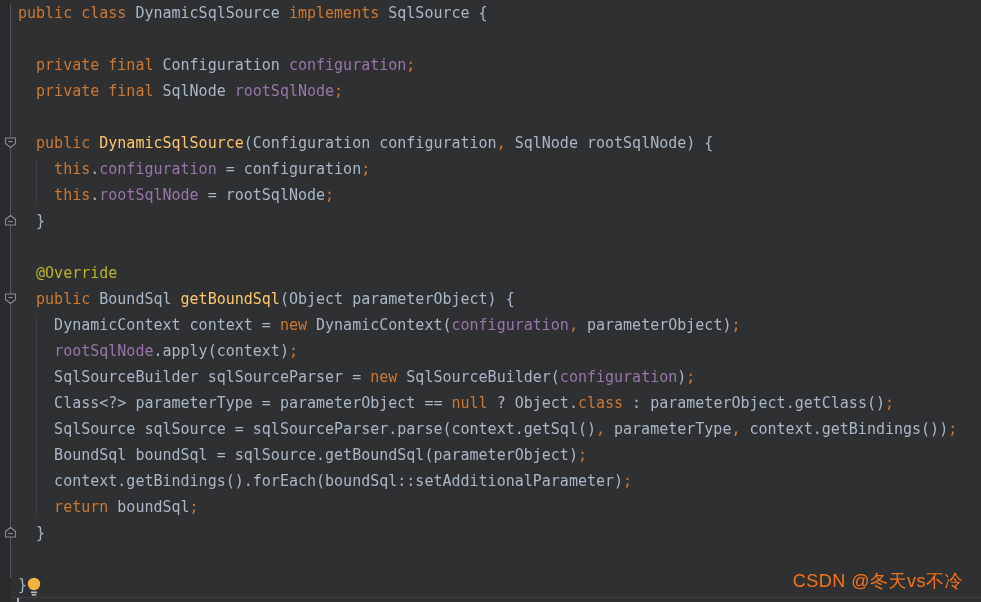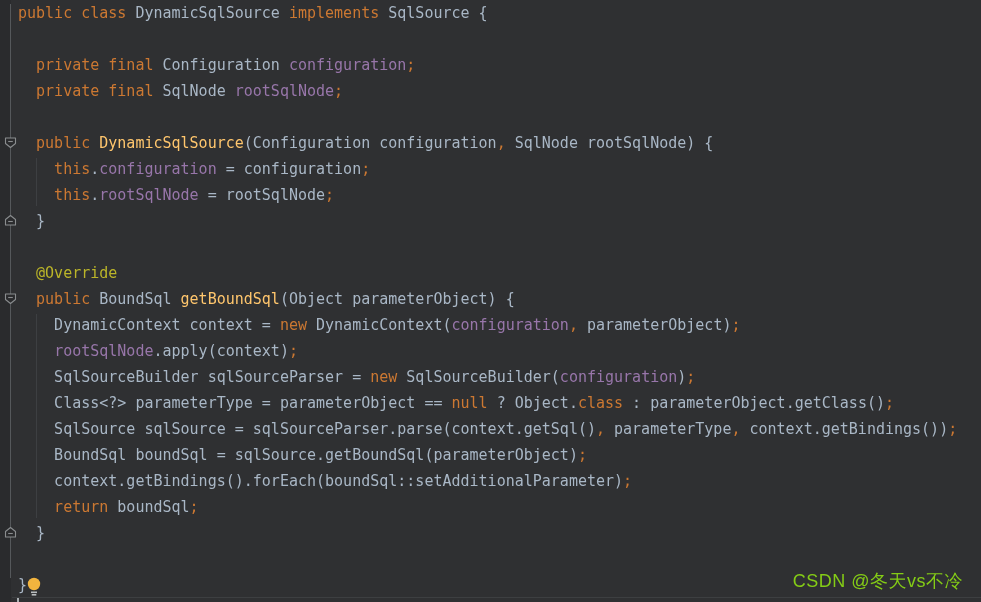--- a/index.html
+++ b/index.html
@@ -76,21 +76,21 @@
     width: 2px;
     height: 4px;
     background: #ABB0B3;
   }
   .watermark {
     position: absolute;
     right: 18px;
     top: 568px;
     font-family: "Liberation Sans", "DejaVu Sans", sans-serif;
     font-size: 18px;
-    color: #84cc16;
+    color: #f97316;
     letter-spacing: 0.5px;
   }
 </style>
 </head>
 <body>
 
 <div class="editor">
 
   <div class="gutter"></div>
 

